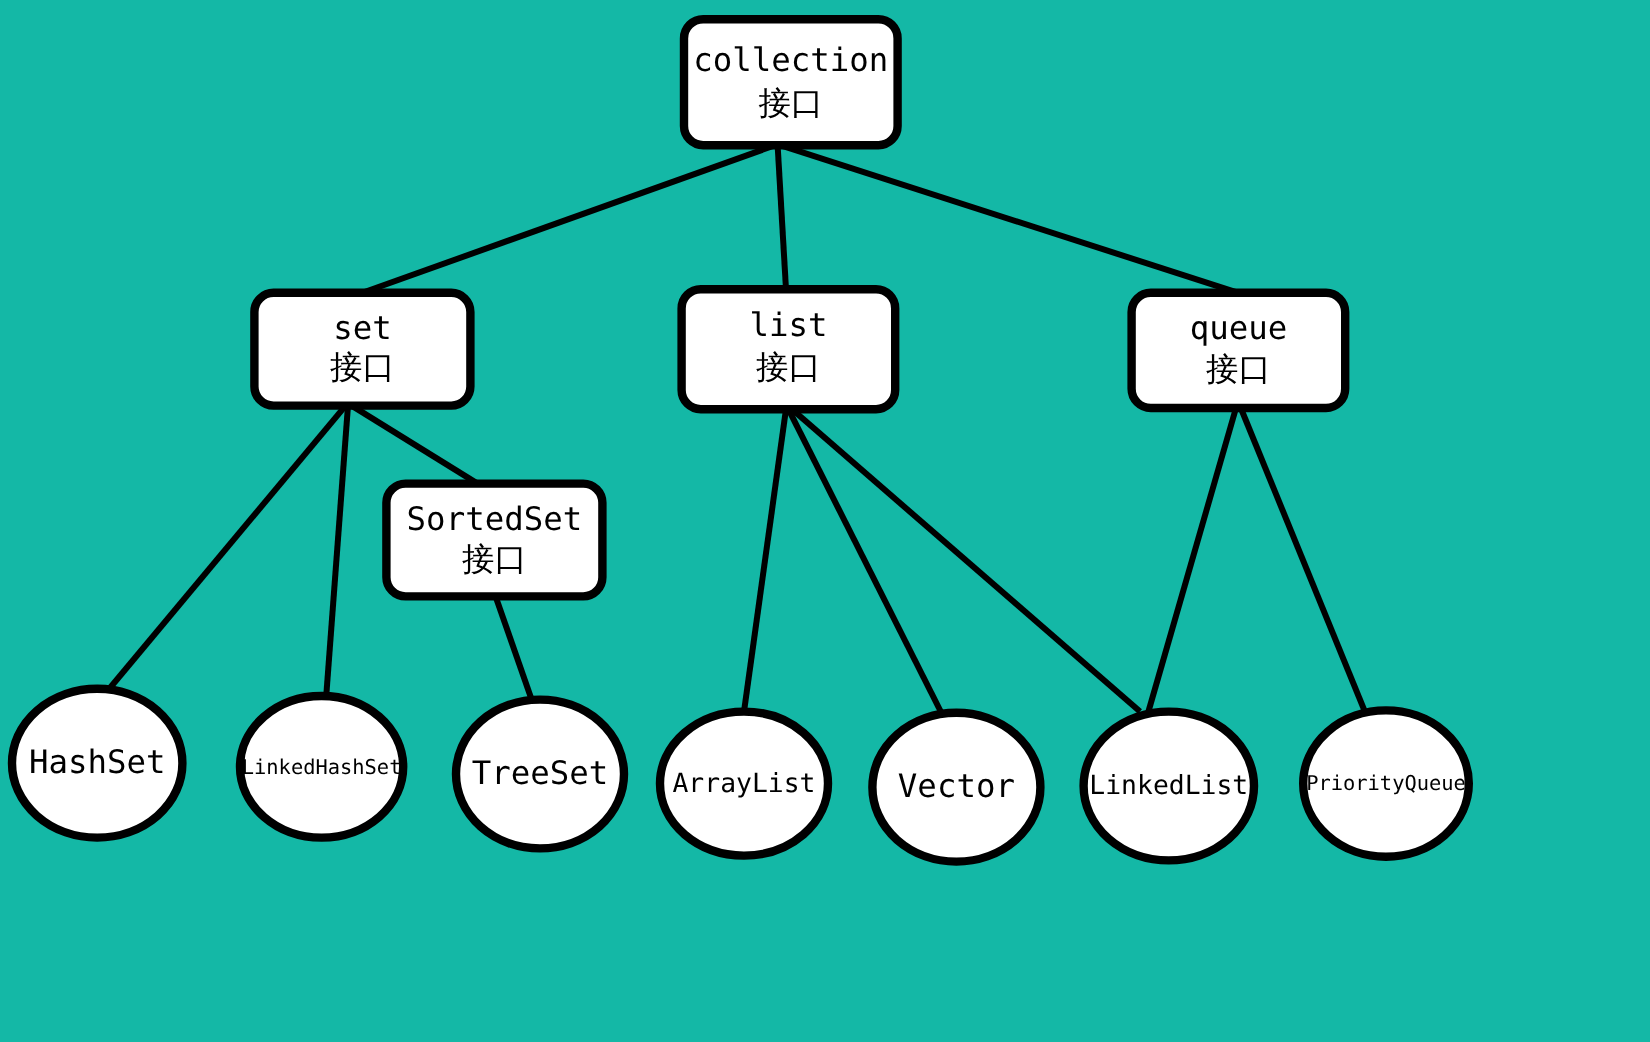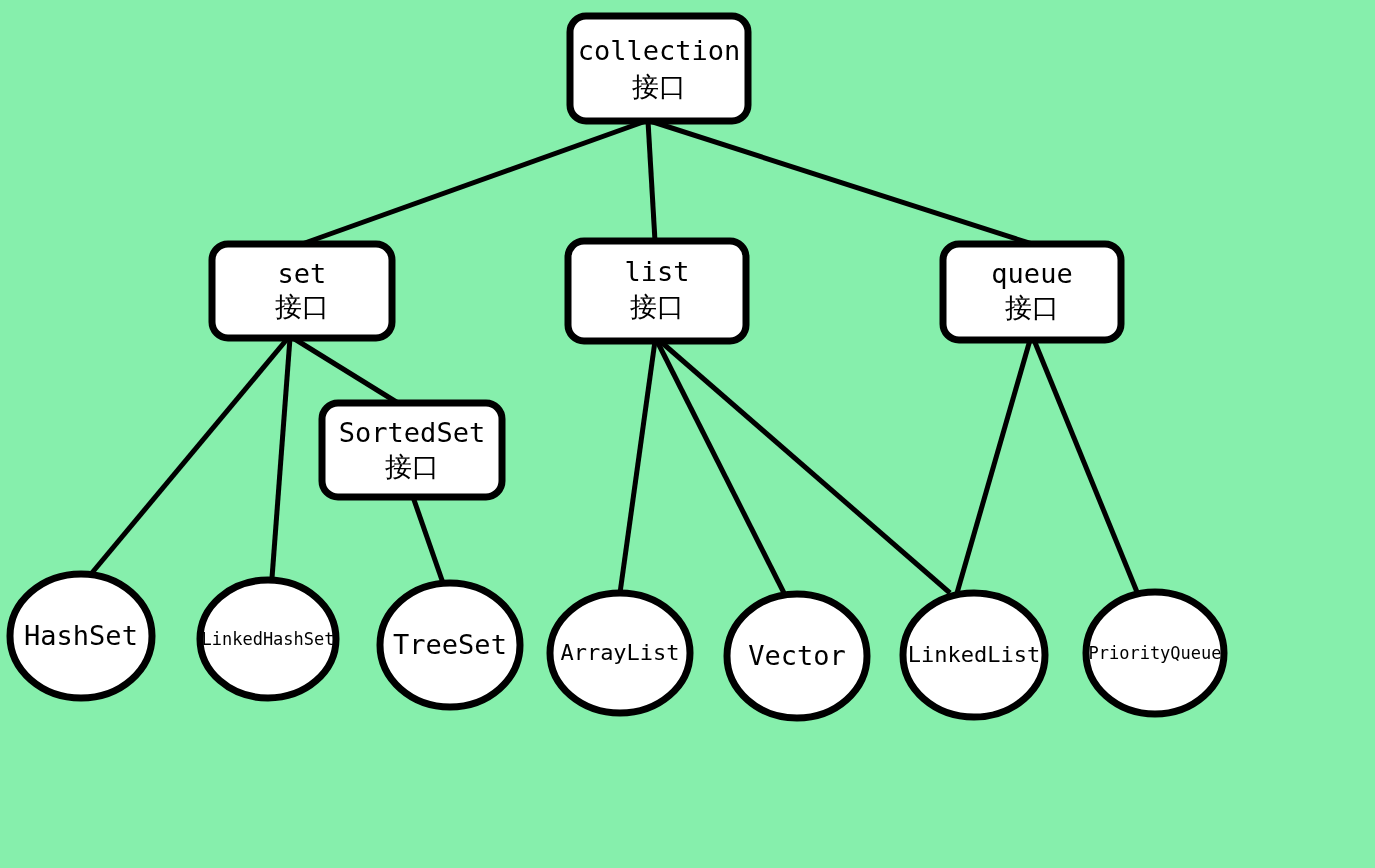--- a/index.html
+++ b/index.html
@@ -8,21 +8,21 @@
     padding: 0;
     background: #ffffff;
   }
   body {
     font-family: "DejaVu Sans Mono", "Liberation Mono", monospace;
   }
   #canvas-wrap {
     position: relative;
     width: 1375px;
     height: 868px;
-    background: #86efac;
+    background: #14b8a6;
     overflow: hidden;
   }
   svg#diagram {
     position: absolute;
     top: 0;
     left: 0;
     width: 1375px;
     height: 868px;
     display: block;
   }

